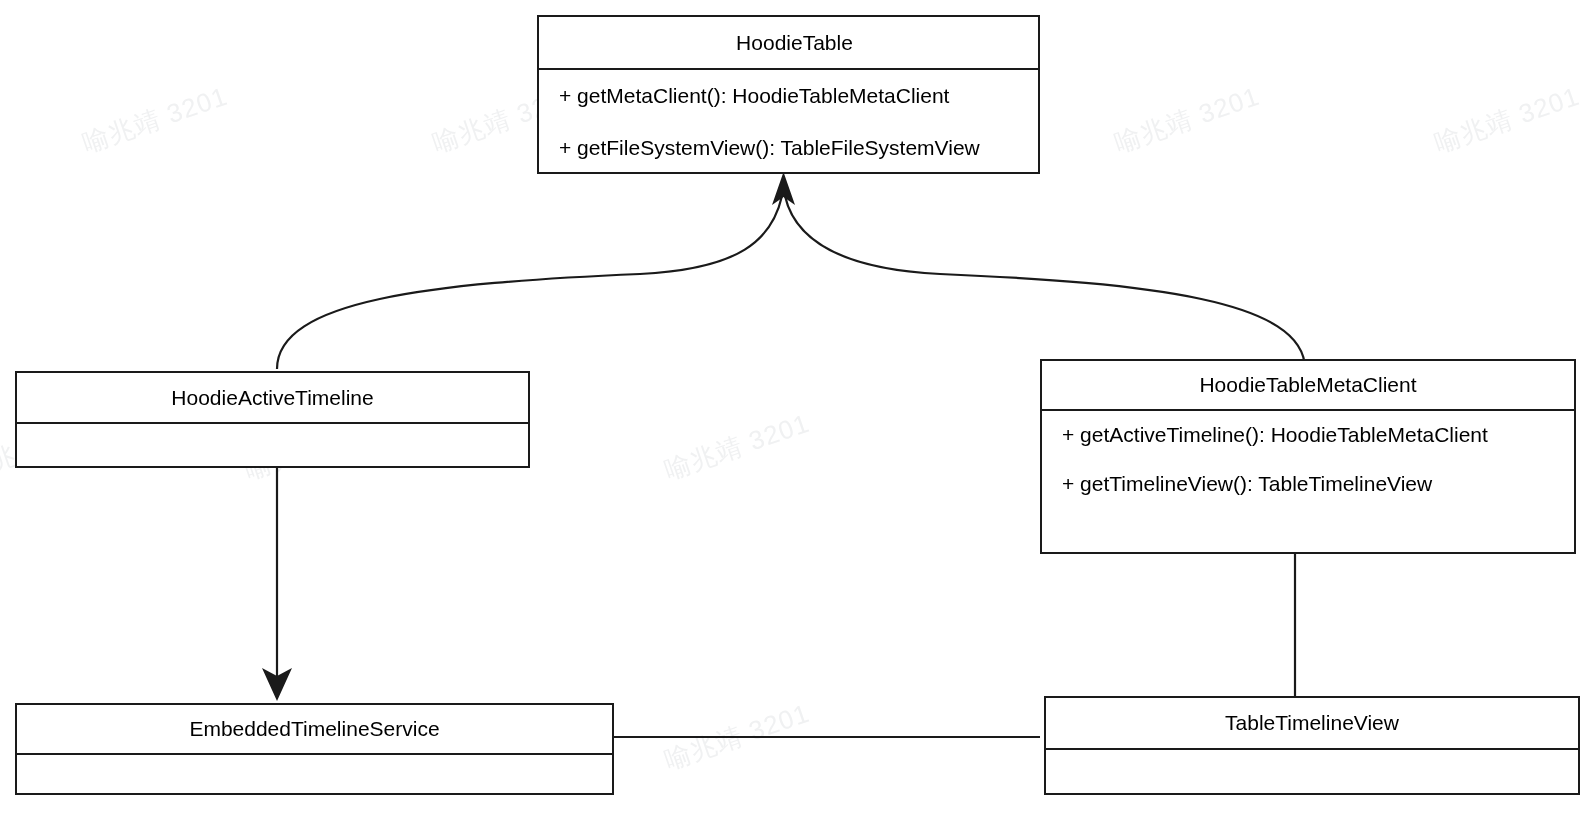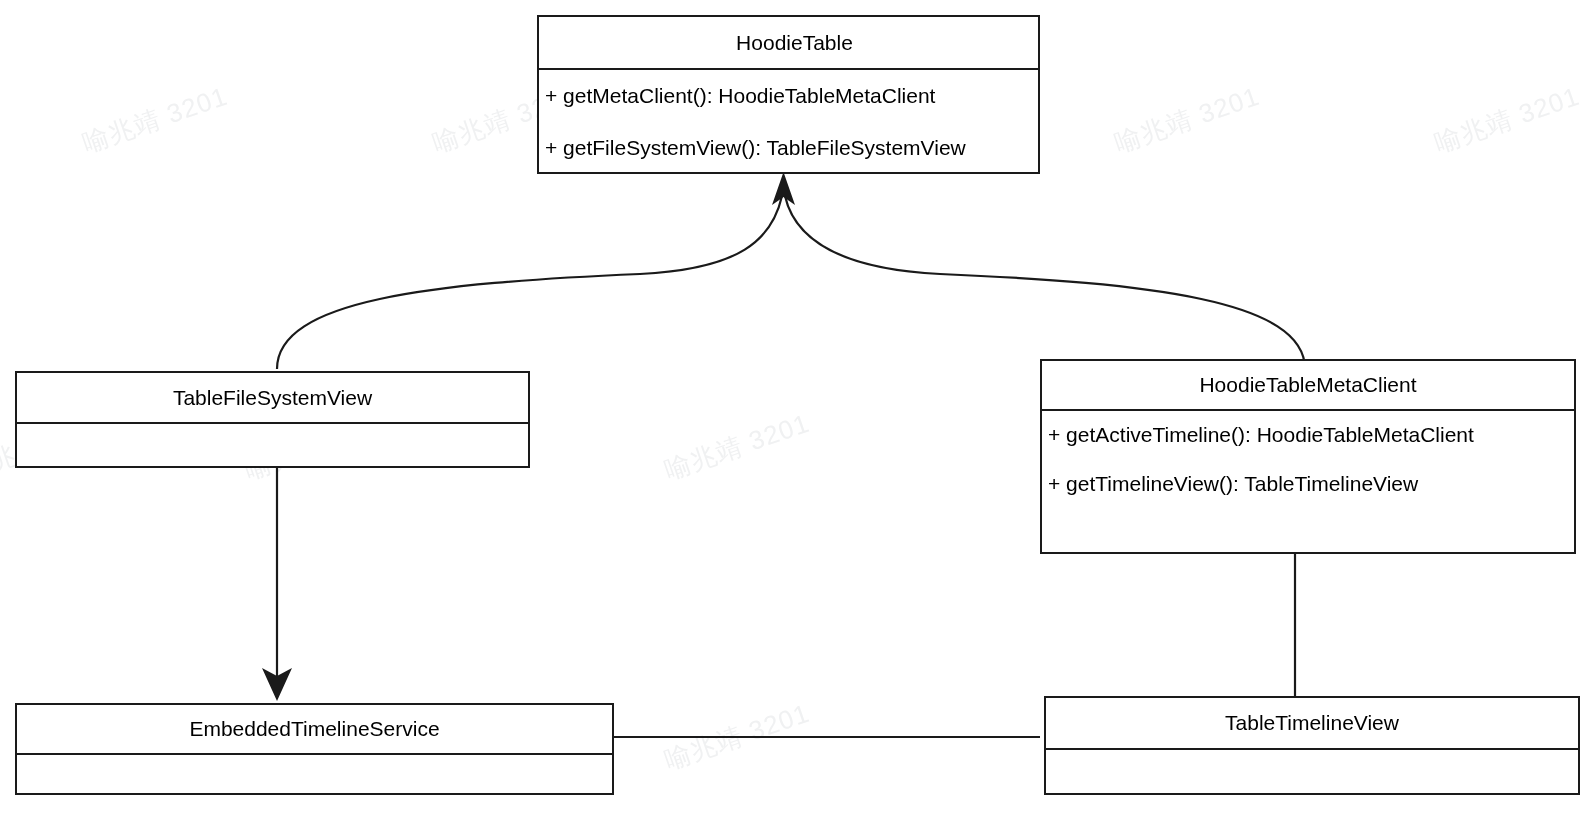--- a/index.html
+++ b/index.html
@@ -63,21 +63,21 @@
   .uml-members {
     box-sizing: border-box;
     width: 100%;
     display: flex;
     flex-direction: column;
     justify-content: center;
   }
   .uml-member {
     font-size: 21px;
     line-height: 1.15;
-    padding: 0 6px;
+    padding: 0 20px;
     white-space: nowrap;
   }
   .uml-members.empty { }
 
   
   #edges {
     position: absolute;
     left: 0; top: 0;
     width: 1594px;
     height: 818px;
@@ -152,21 +152,21 @@
 
   <div class="uml-class" style="left:537px; top:15px; width:503px; height:159px;">
     <div class="uml-name" style="height:53px;padding-left:12px;">HoodieTable</div>
     <div class="uml-members" style="height:104px;">
       <div class="uml-member" style="height:52px; display:flex; align-items:center;">+ getMetaClient(): HoodieTableMetaClient</div>
       <div class="uml-member" style="height:52px; display:flex; align-items:center;">+ getFileSystemView(): TableFileSystemView</div>
     </div>
   </div>
 
   <div class="uml-class" style="left:15px; top:371px; width:515px; height:97px;">
-    <div class="uml-name" style="height:51px;">TableFileSystemView</div>
+    <div class="uml-name" style="height:51px;">HoodieActiveTimeline</div>
     <div class="uml-members empty" style="height:42px;"></div>
   </div>
 
   <div class="uml-class" style="left:1040px; top:359px; width:536px; height:195px;">
     <div class="uml-name" style="height:50px;">HoodieTableMetaClient</div>
     <div class="uml-members" style="height:97px;">
       <div class="uml-member" style="height:49px; display:flex; align-items:center;">+ getActiveTimeline(): HoodieTableMetaClient</div>
       <div class="uml-member" style="height:48px; display:flex; align-items:center;">+ getTimelineView(): TableTimelineView</div>
     </div>
   </div>

